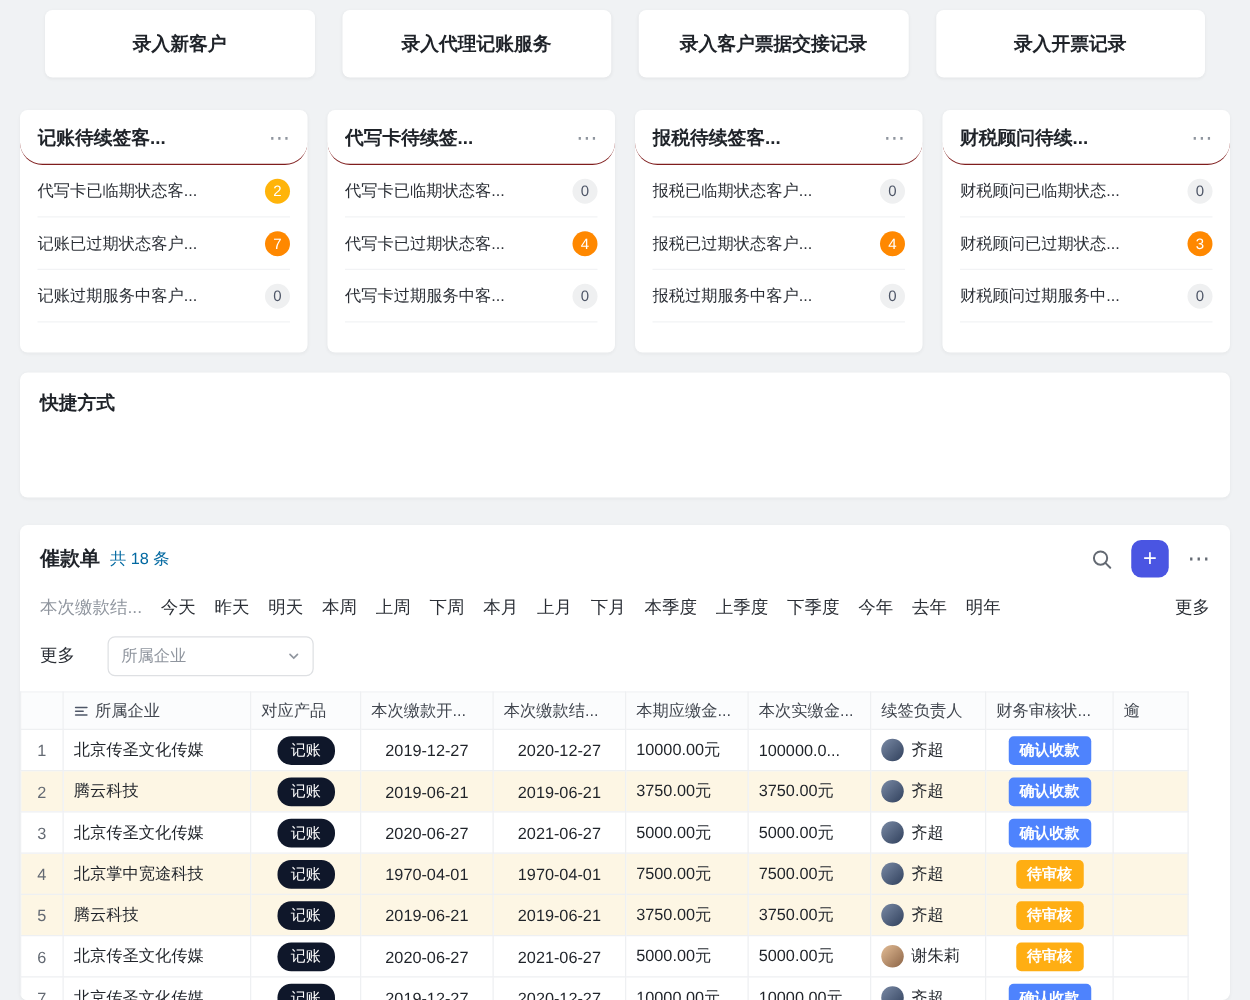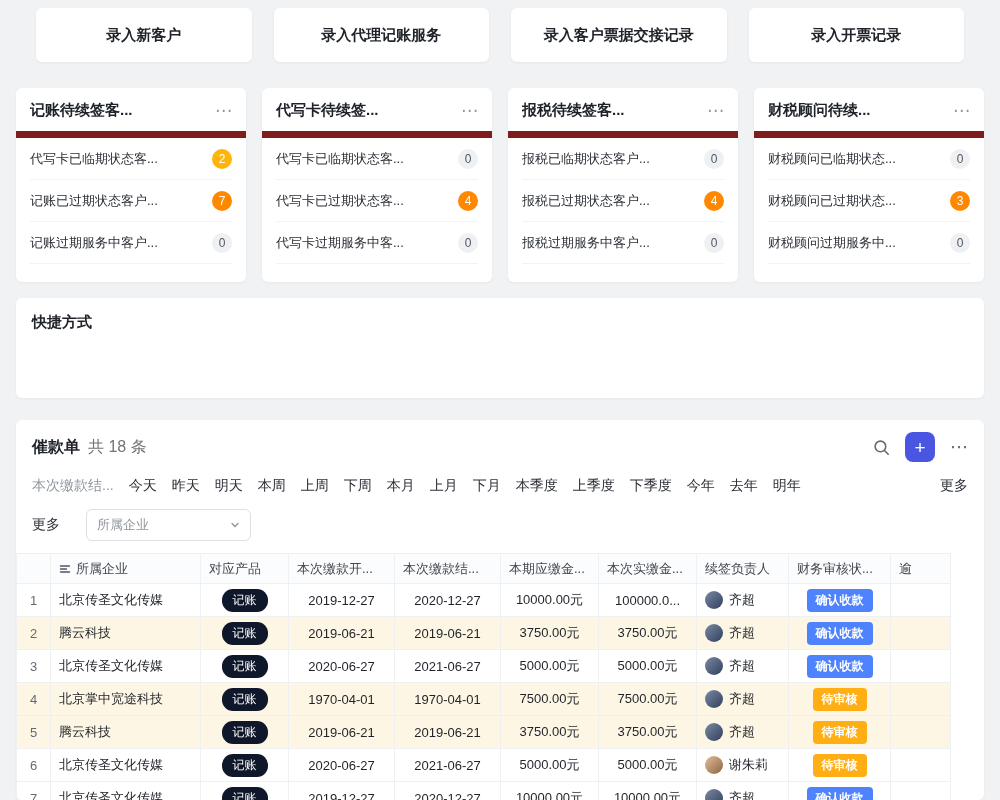--- a/index.html
+++ b/index.html
@@ -17,21 +17,21 @@
     flex:1; height:54px; background:#fff; border:none; border-radius:6px;
     font-family:inherit; font-size:15px; font-weight:700; color:#1f2329;
     box-shadow:0 1px 3px rgba(31,35,41,.06); cursor:pointer;
   }
 
   
   .stat-cards { display:flex; gap:16px; margin-top:26px; flex:none; }
   .stat-card { flex:1; background:#fff; border-radius:6px; height:194px;
     box-shadow:0 1px 3px rgba(31,35,41,.05); overflow:hidden; }
   .stat-head { display:flex; justify-content:space-between; align-items:center;
-    padding:13px 14px 11px; border-bottom:7px solid #7f1d1d; }
+    padding:13px 14px 11px; border-bottom:1px solid #7f1d1d;border-radius:18px; }
   .stat-title { font-size:15px; font-weight:700; white-space:nowrap; overflow:hidden; }
   .more-dots { color:#8f959e; font-size:17px; line-height:1; cursor:pointer; flex:none; }
   .stat-item { display:flex; justify-content:space-between; align-items:center;
     margin:0 14px; padding:11px 0 10px; border-bottom:1px solid #f2f3f5;
     font-size:13px; cursor:pointer; }
   .stat-item-label { white-space:nowrap; overflow:hidden; color:#2b2f36; }
   .count-badge { min-width:20px; height:20px; border-radius:10px; color:#fff;
     font-size:12px; display:flex; align-items:center; justify-content:center;
     padding:0 6px; flex:none; margin-left:8px; }
   .count-badge.yellow { background:#ffb40a; }
@@ -42,21 +42,21 @@
   .shortcuts { background:#fff; border-radius:6px; margin-top:16px; height:100px;
     padding:15px 16px; box-shadow:0 1px 3px rgba(31,35,41,.05); flex:none; }
   .shortcuts-title { font-size:15px; font-weight:700; }
 
   
   .reminder { background:#fff; border-radius:6px; margin-top:22px; flex:1;
     overflow:hidden; display:flex; flex-direction:column;
     box-shadow:0 1px 3px rgba(31,35,41,.05); }
   .rem-head { display:flex; align-items:center; padding:12px 16px 8px; flex:none; }
   .rem-title { font-size:16px; font-weight:700; }
-  .rem-count { color:#737373; font-size:16px; margin-left:8px; }
+  .rem-count { color:#0369a1; font-size:13px; margin-left:8px; }
   .rem-actions { margin-left:auto; display:flex; align-items:center; gap:15px; }
   .icon-btn { background:none; border:none; cursor:pointer; display:flex; align-items:center; }
   .plus-btn { width:30px; height:30px; border-radius:8px; background:#4a55e2;
     color:#fff; font-size:19px; line-height:1; border:none; cursor:pointer;
     display:flex; align-items:center; justify-content:center; }
   .rem-more { color:#646a73; font-size:18px; line-height:1; cursor:pointer; }
 
   .filter-row1 { display:flex; align-items:center; gap:15px; padding:7px 16px;
     font-size:14px; flex:none; white-space:nowrap; }
   .qf-label { color:#8f959e; }
@@ -75,21 +75,21 @@
   th,td { border:1px solid #eef0f2; overflow:hidden; white-space:nowrap; }
   thead th { background:#fbfcfd; font-weight:500; color:#41464f; height:30px;
     text-align:left; padding:0 8px; }
   td { height:33px; padding:0 8px; background:#fff; }
   tr.highlight td { background:#fdf6e4; }
   .col-num { width:34px; } .col-company { width:150px; } .col-product { width:88px; }
   .col-date { width:106px; } .col-amt { width:98px; } .col-owner { width:92px; }
   .col-status { width:102px; } .col-extra { width:60px; }
   .td-num { text-align:center; color:#646a73; }
   .td-date { text-align:center; }
-  .td-amt { text-align:center; }
+  .td-amt { text-align:left; }
   .td-product, .td-status { text-align:center; }
   .th-inner { display:flex; align-items:center; gap:5px; }
   .pill { display:inline-block; background:#0f172a; color:#fff; font-size:12px;
     padding:3px 11px; border-radius:11px; }
   .badge { display:inline-block; color:#fff; font-size:12px; font-weight:600;
     padding:3px 9px; border-radius:4px; }
   .b-blue { background:#4e83fd; }
   .b-yellow { background:#ffae13; }
   .owner-cell { display:flex; align-items:flex-start; gap:6px; }
   .avatar { width:18px; height:18px; border-radius:50%; flex:none; }

